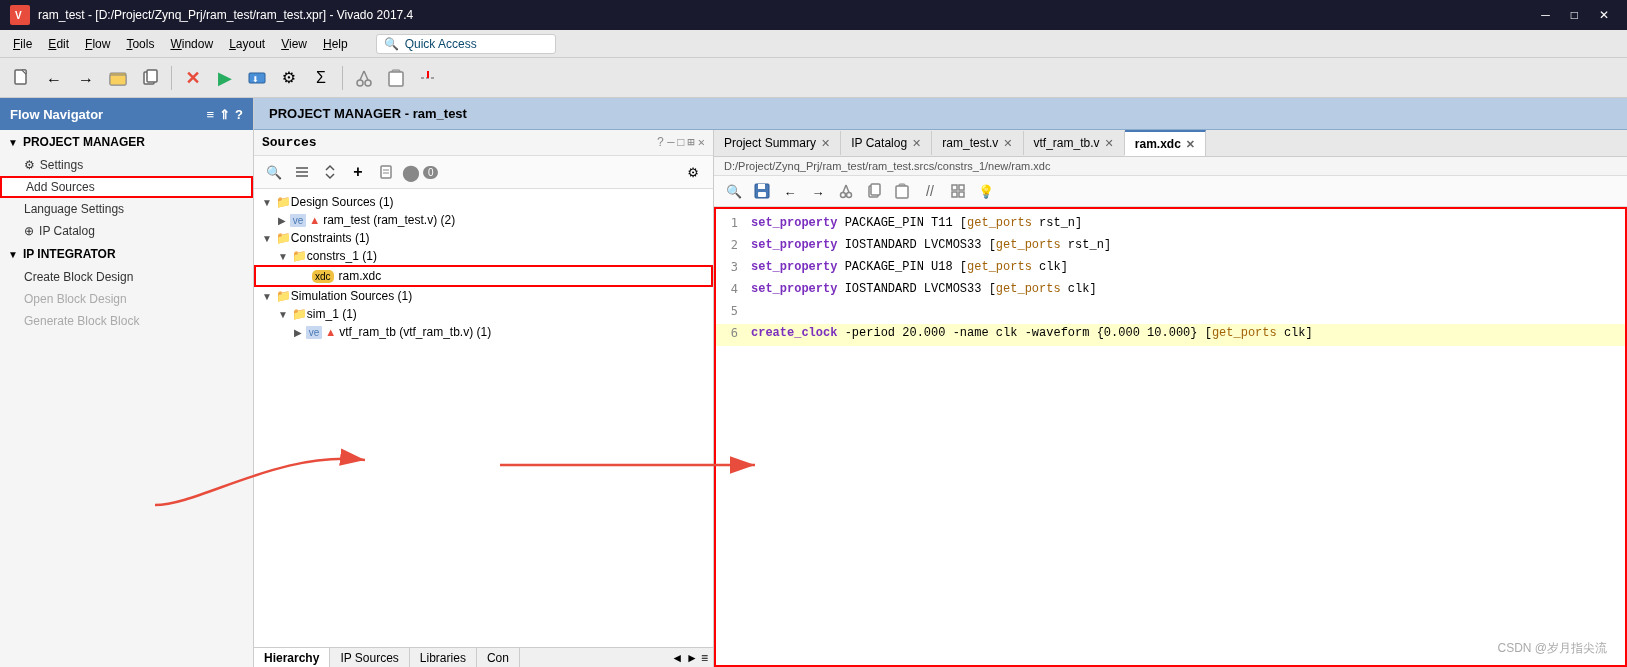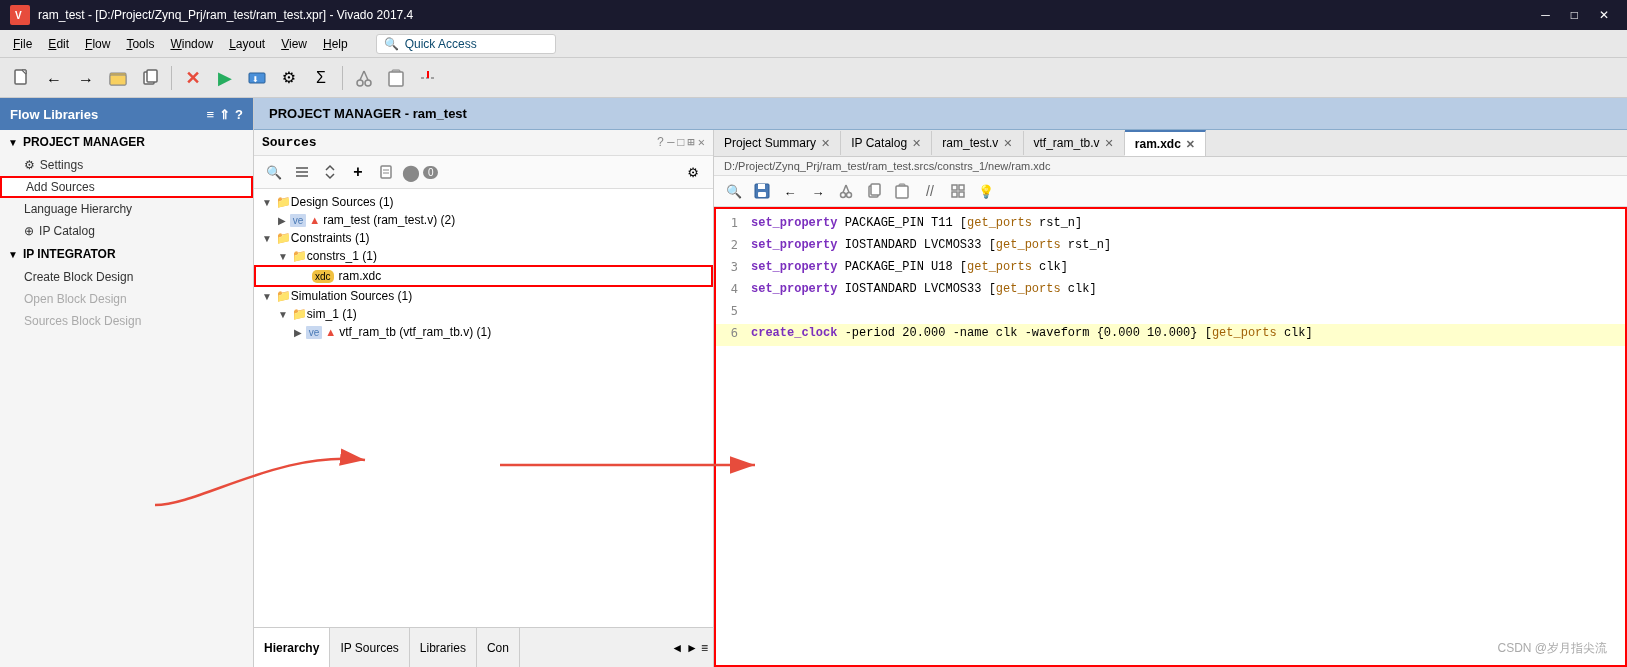--- a/index.html
+++ b/index.html
@@ -53,21 +53,21 @@
     #sources-toolbar { display: flex; align-items: center; gap: 4px; padding: 4px 8px; border-bottom: 1px solid #ddd; background: #fafafa; }
     .src-btn { width: 24px; height: 24px; display: flex; align-items: center; justify-content: center; cursor: pointer; border: 1px solid transparent; border-radius: 2px; font-size: 13px; }
     .badge { background: #888; color: white; border-radius: 8px; padding: 1px 5px; font-size: 10px; }
     #sources-tree { flex: 1; overflow-y: auto; padding: 4px 0; }
     .tree-item { display: flex; align-items: center; padding: 2px 8px; cursor: pointer; font-size: 12px; }
     .tree-item .indent1 { margin-left: 0; }
     .tree-item .indent2 { margin-left: 16px; }
     .tree-item .indent3 { margin-left: 32px; }
     .tree-item .chevron { margin-right: 4px; font-size: 10px; color: #555; }
     
-    #sources-bottom-tabs { border-top: 1px solid #ccc; background: #f0f0f0; height: 40px; display: flex; align-items: center; }
+    #sources-bottom-tabs { border-top: 1px solid #ccc; background: #f0f0f0; height: 20px; display: flex; align-items: center; }
     .bottom-tab { padding: 4px 10px; font-size: 12px; cursor: pointer; border-right: 1px solid #ccc; height: 100%; display: flex; align-items: center; }
     .bottom-tab.active { background: white; font-weight: bold; }
     .bottom-tab-controls { margin-left: auto; display: flex; align-items: center; gap: 3px; padding: 0 5px; }
     
     
     #editor-panel { flex: 1; display: flex; flex-direction: column; background: white; }
     #editor-tabs { display: flex; align-items: center; background: #e8e8e8; border-bottom: 1px solid #ccc; overflow-x: auto; }
     .editor-tab { display: flex; align-items: center; padding: 5px 10px; font-size: 12px; cursor: pointer; border-right: 1px solid #ccc; white-space: nowrap; gap: 5px; }
     .editor-tab.active { background: white; font-weight: bold; border-top: 2px solid #4a7ab5; }
     .editor-tab .close-btn { font-size: 11px; color: #666; cursor: pointer; }
@@ -178,21 +178,21 @@
           <line x1="3" y1="10" x2="17" y2="10" stroke="#888" stroke-width="1.5" stroke-dasharray="3,2"></line>
           <line x1="10" y1="10" x2="10" y2="3" stroke="red" stroke-width="2" marker-end="url(#arr)"></line>
         </svg>
     </div>
   </div>
 
   <div id="main">
 
     <div id="flow-nav">
       <div id="flow-nav-header">
-        <span>Flow Libraries</span>
+        <span>Flow Navigator</span>
         <div class="nav-controls">
           <span style="cursor:pointer;">≡</span>
           <span style="cursor:pointer;">⇑</span>
           <span style="cursor:pointer;">?</span>
         </div>
       </div>
       <div id="flow-nav-content">
 
         <div class="nav-section">
           <div class="nav-section-header">
@@ -200,41 +200,41 @@
             <span>PROJECT MANAGER</span>
           </div>
           <div class="nav-item">
             <span>⚙</span>
             <span>Settings</span>
           </div>
           <div class="nav-item" style="border: 2px solid red; padding: 2px 17px 2px 24px; background: #fff;">
             <span>Add Sources</span>
           </div>
           <div class="nav-item">
-            <span>Language Hierarchy</span>
+            <span>Language Settings</span>
           </div>
           <div class="nav-item">
             <span>⊕</span>
             <span>IP Catalog</span>
           </div>
         </div>
 
         <div class="nav-section">
           <div class="nav-section-header">
             <span class="chevron">▼</span>
             <span>IP INTEGRATOR</span>
           </div>
           <div class="nav-item">
             <span>Create Block Design</span>
           </div>
           <div class="nav-item disabled">
             <span>Open Block Design</span>
           </div>
           <div class="nav-item disabled">
-            <span>Sources Block Design</span>
+            <span>Generate Block Block</span>
           </div>
         </div>
       </div>
     </div>
 
     <div id="content-area">
 
       <div id="pm-header">
         <span>PROJECT MANAGER - ram_test</span>
       </div>

